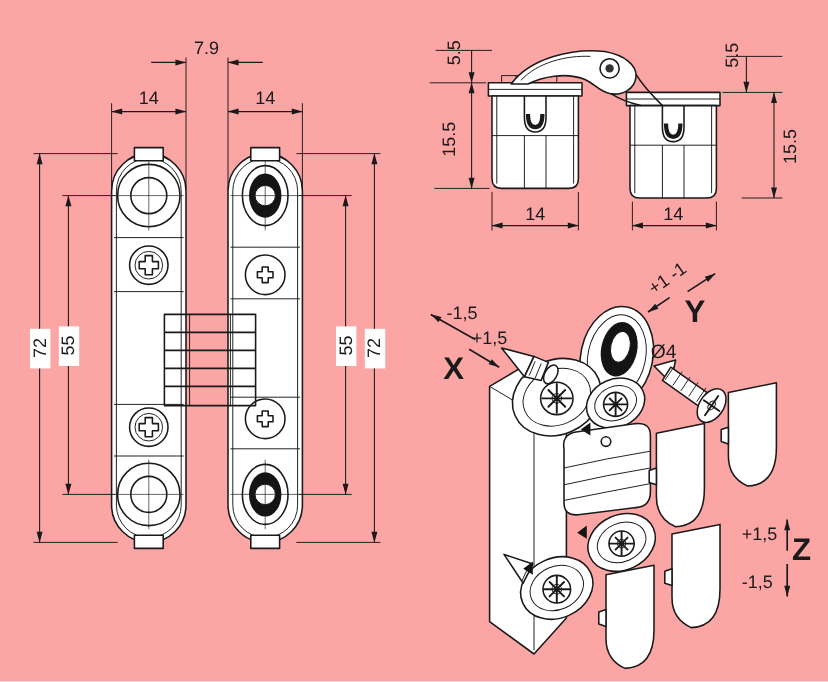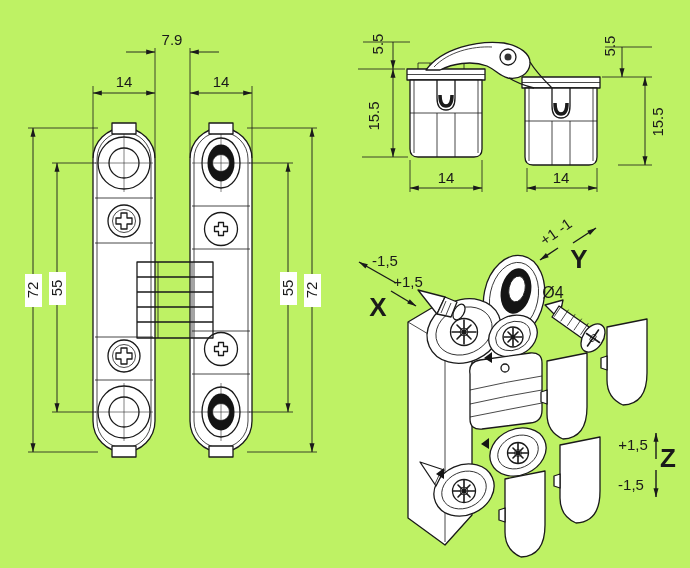--- a/index.html
+++ b/index.html
@@ -1,17 +1,17 @@
 <!DOCTYPE html>
 <html><head>
 <meta charset="utf-8">
 <style>
   * { margin:0; padding:0; box-sizing:border-box; }
   html,body { background:#ffffff; }
-  #stage { position:relative; width:690px; height:568px; background:#bef264; overflow:hidden; }
+  #stage { position:relative; width:690px; height:568px; background:#fca5a5; overflow:hidden; }
   svg { position:absolute; left:0; top:0; }
   svg text { font-family:"Liberation Sans","DejaVu Sans",sans-serif; font-size:15px; fill:#1a1a1a; }
   svg text.axis { font-size:26px; font-weight:bold; }
   svg text.dia { font-size:16px; }
   .s   { fill:none; stroke:#1a1a1a; stroke-width:1.3; stroke-linejoin:round; }
   .sf  { fill:#ffffff; stroke:#1a1a1a; stroke-width:1.3; stroke-linejoin:round; }
   .t   { fill:none; stroke:#1a1a1a; stroke-width:0.8; }
   .c   { fill:none; stroke:#1a1a1a; stroke-width:0.55; }
   .dk  { fill:#141414; stroke:none; }
   .star{ fill:none; stroke:#1a1a1a; stroke-width:1.6; stroke-linecap:round; }

